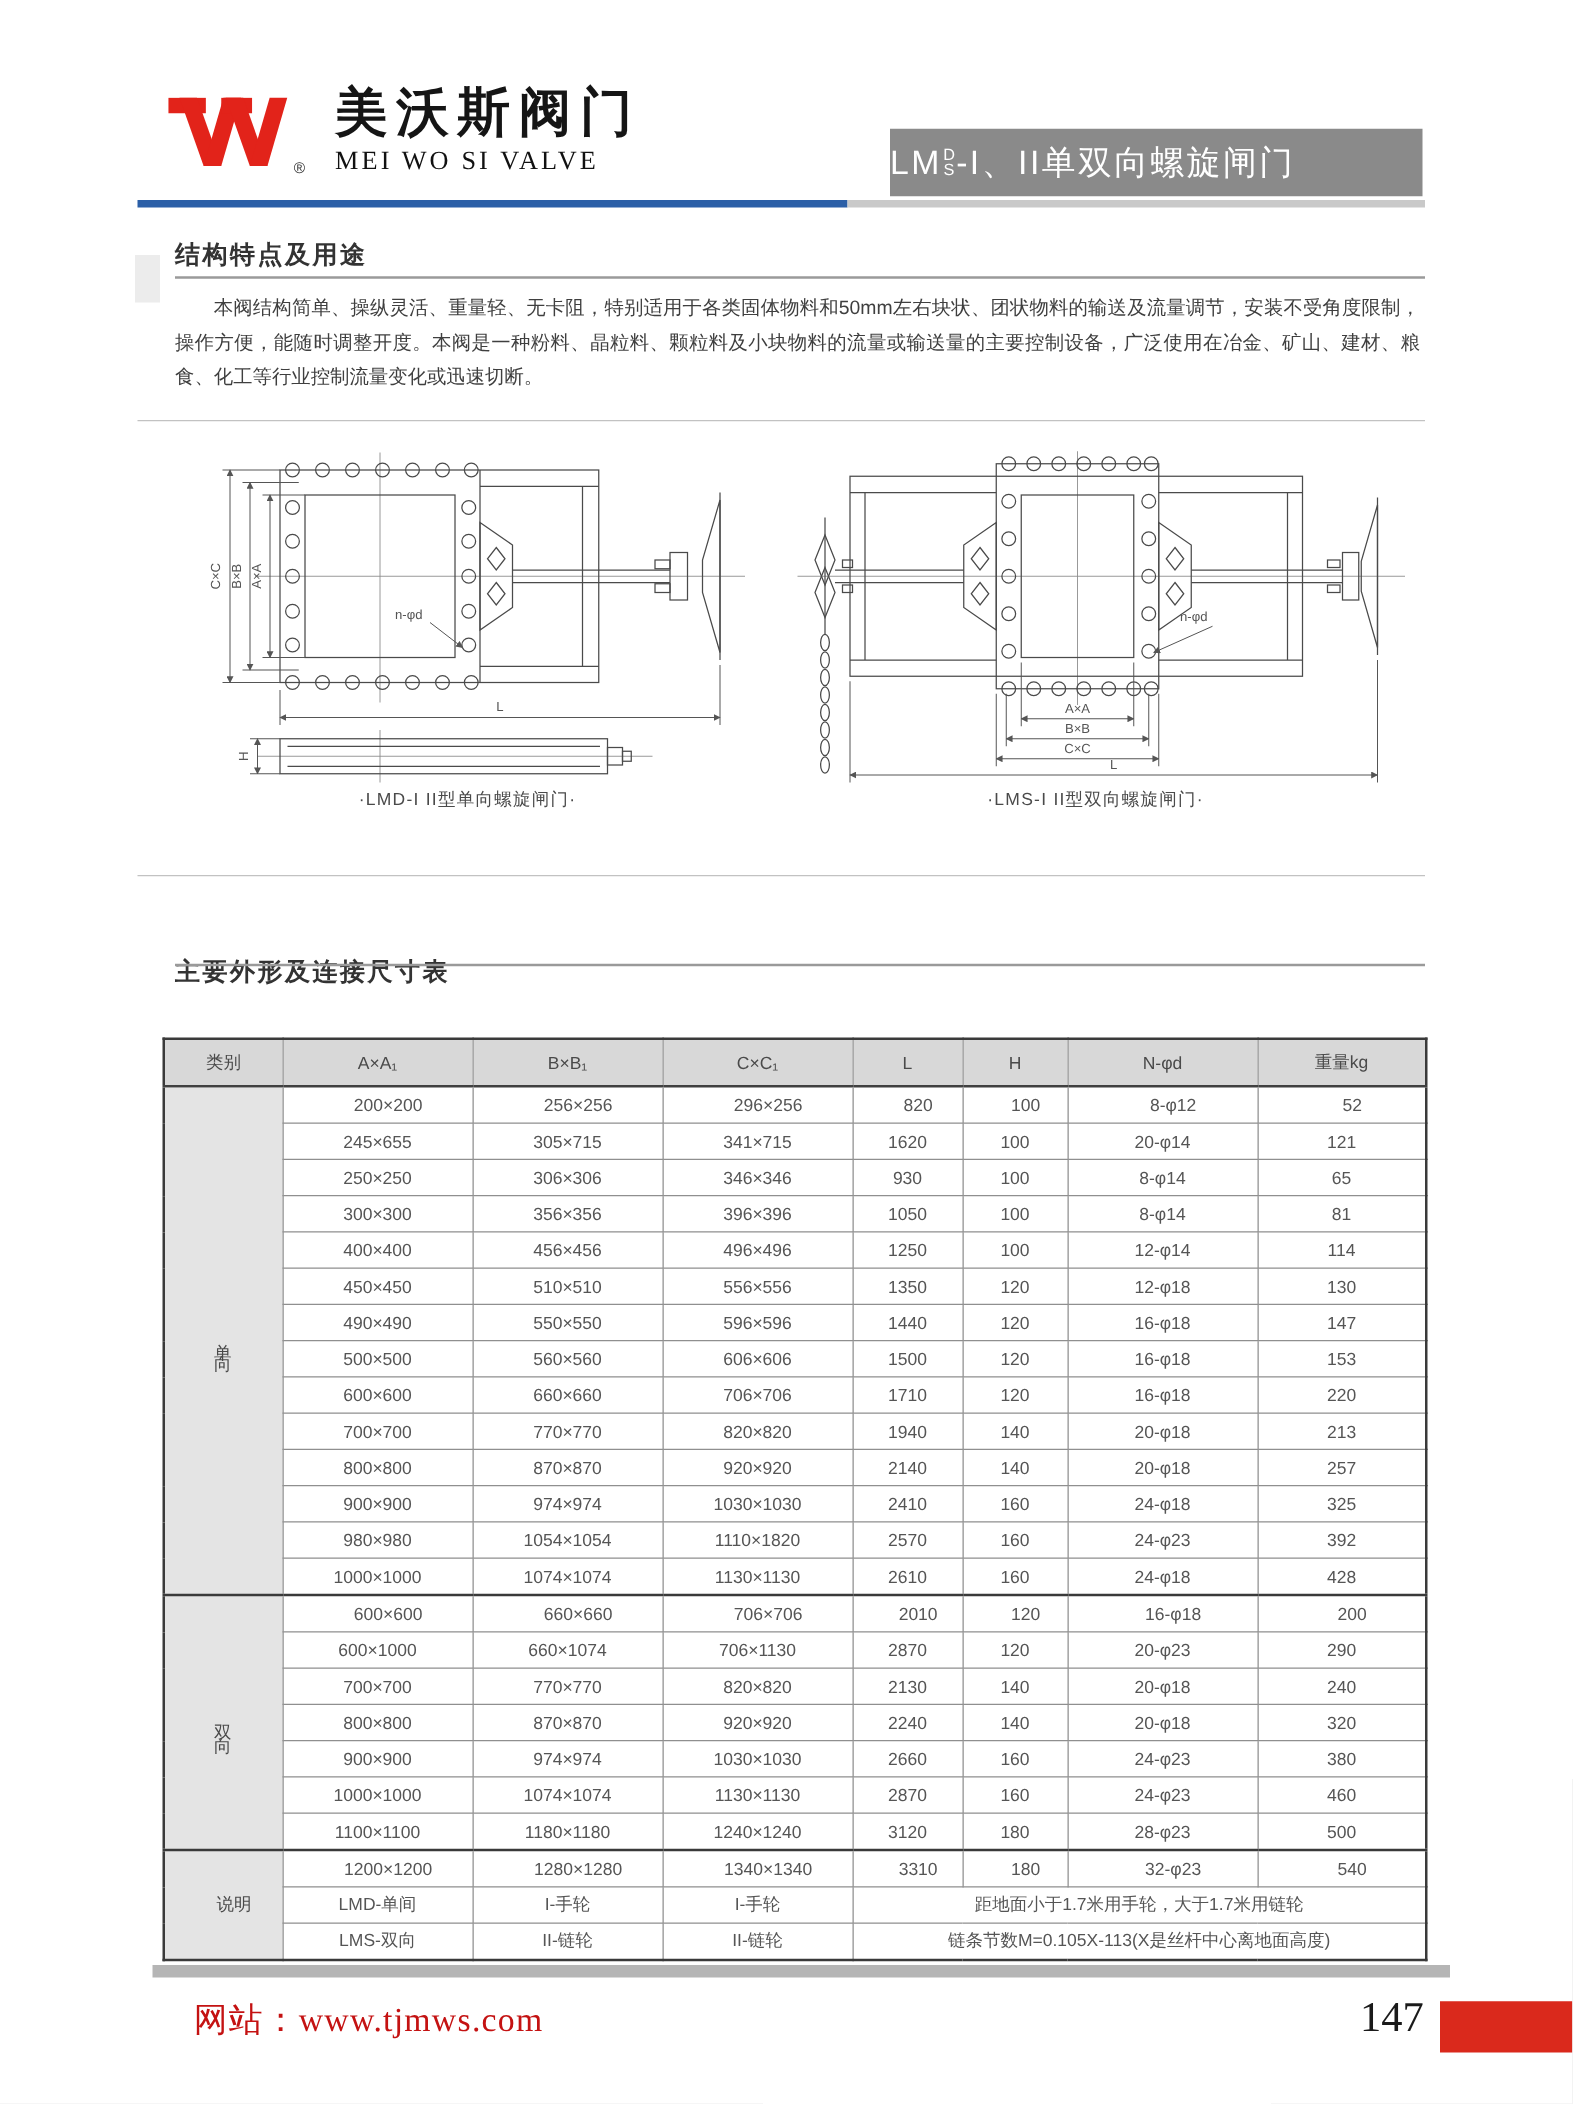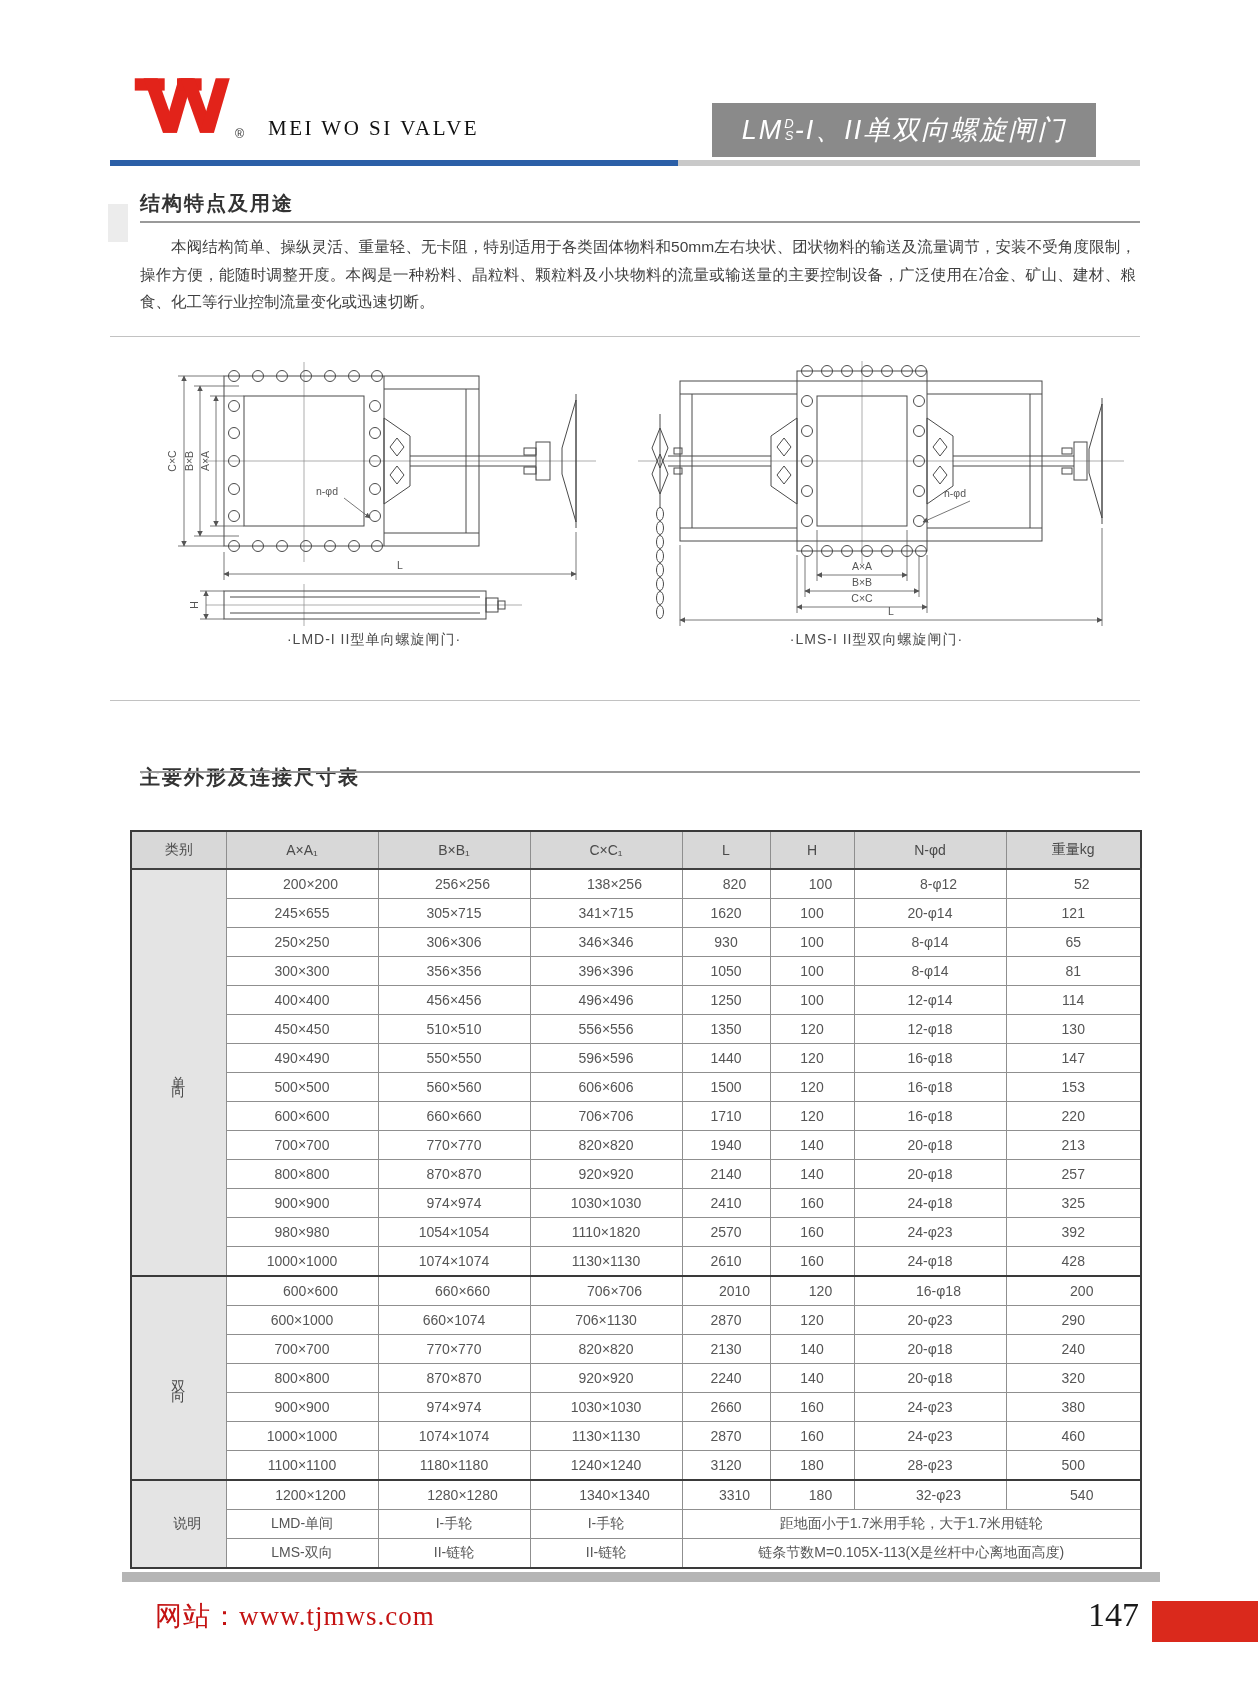--- a/index.html
+++ b/index.html
@@ -5,23 +5,23 @@
   html,body{margin:0;padding:0;background:#e9e9e9;}
   .page{position:relative;width:1258px;height:1683px;background:#ffffff;margin:0 auto;
         font-family:"Liberation Sans","DejaVu Sans",sans-serif;overflow:hidden;}
 
   
   .logo-mark{position:absolute;left:133px;top:60px;width:132px;height:92px;}
   .logo-cn{position:absolute;left:268px;top:62px;width:270px;font-size:42px;font-weight:700;
            color:#151515;letter-spacing:7px;white-space:nowrap;}
   .logo-en{position:absolute;left:268px;top:116px;font-size:21px;font-family:"Liberation Serif",serif;
            letter-spacing:2.5px;color:#111;white-space:nowrap;}
-  .titlebar{position:absolute;left:712px;top:103px;width:384px;height:54px;
+  .titlebar{position:absolute;left:712px;top:103px;width:426px;height:54px;
             background:var(--title-bar-gray,#8a8a8a);color:#fff;display:flex;align-items:center;
-            justify-content:center;font-size:27px;letter-spacing:2px;white-space:nowrap;font-style:italic;}
+            justify-content:flex-start;font-size:27px;letter-spacing:2px;white-space:nowrap;}
   .titlebar .stack{display:inline-flex;flex-direction:column;font-size:13px;line-height:12px;
                    margin:0 1px;text-align:center;letter-spacing:0;}
   .hdr-rule{position:absolute;left:110px;top:160px;width:1030px;height:6px;font-size:0;}
   .hdr-rule .blue{display:inline-block;width:568px;height:6px;background:var(--divider-blue,#2b5fa7);}
   .hdr-rule .gray{display:inline-block;width:462px;height:6px;background:var(--divider-gray,#c9c9c9);}
 
   
   .ghost-sq{position:absolute;left:108px;top:204px;width:20px;height:38px;background:#ececec;}
   .sec-title{position:absolute;left:140px;font-size:20px;font-weight:700;color:#333;letter-spacing:2px;}
   .sec-rule{position:absolute;left:140px;width:1000px;height:2px;background:#9a9a9a;}
@@ -72,20 +72,21 @@
     <g fill="#e2231a">
       <rect x="2" y="16" width="34" height="14"></rect>
       <polygon points="12,16 28,16 50,78 34,78"></polygon>
       <polygon points="34,78 50,78 68,16 52,16"></polygon>
       <rect x="50" y="16" width="28" height="14"></rect>
       <polygon points="54,16 70,16 92,78 76,78"></polygon>
       <polygon points="76,78 92,78 110,16 94,16"></polygon>
     </g>
     <text x="116" y="84" font-size="14" fill="#333">®</text>
   </svg>
+  <div class="logo-cn">美沃斯阀门</div>
   <div class="logo-en">MEI WO SI VALVE</div>
 
   <div class="titlebar">
     <span>LM</span>
     <span class="stack">
       <span>D</span>
       <span>S</span>
     </span>
     <span>-I、II单双向螺旋闸门</span>
   </div>
@@ -326,21 +327,21 @@
           <th>H</th>
           <th>N-φd</th>
           <th>重量kg</th>
         </tr>
       </thead>
     <tbody>
         <tr class="group-start">
           <td rowspan="14" class="cat vert">单向</td>
           <td>200×200</td>
           <td>256×256</td>
-          <td>138×256</td>
+          <td>296×256</td>
           <td>820</td>
           <td>100</td>
           <td>8-φ12</td>
           <td>52</td>
         </tr>
         <tr>
           <td>245×655</td>
           <td>305×715</td>
           <td>341×715</td>
           <td>1620</td>

